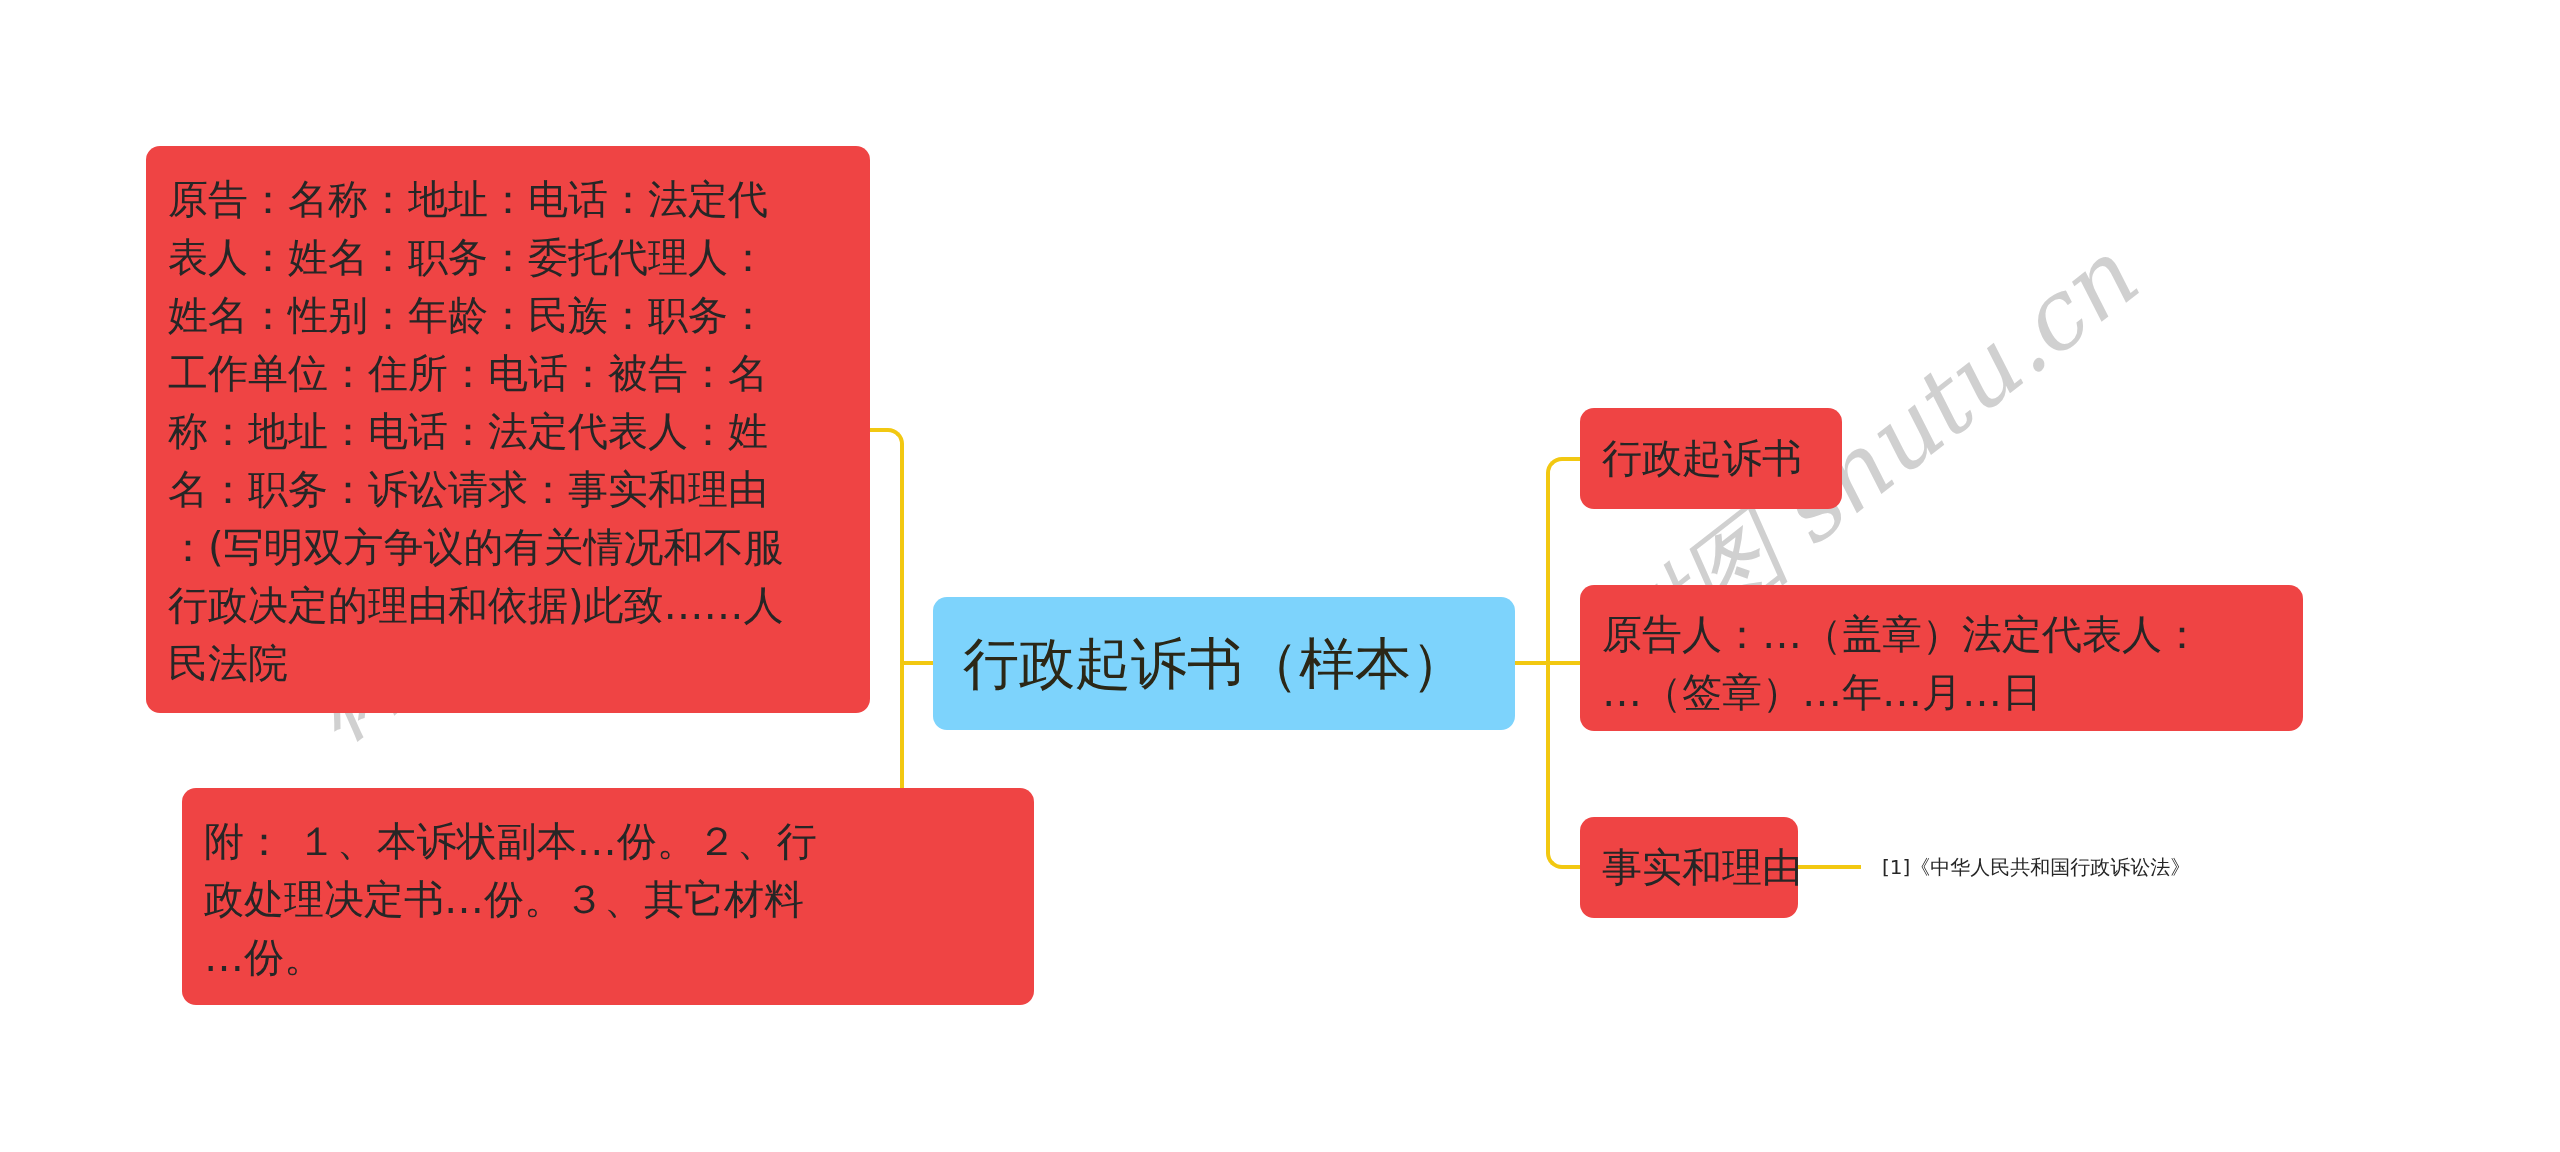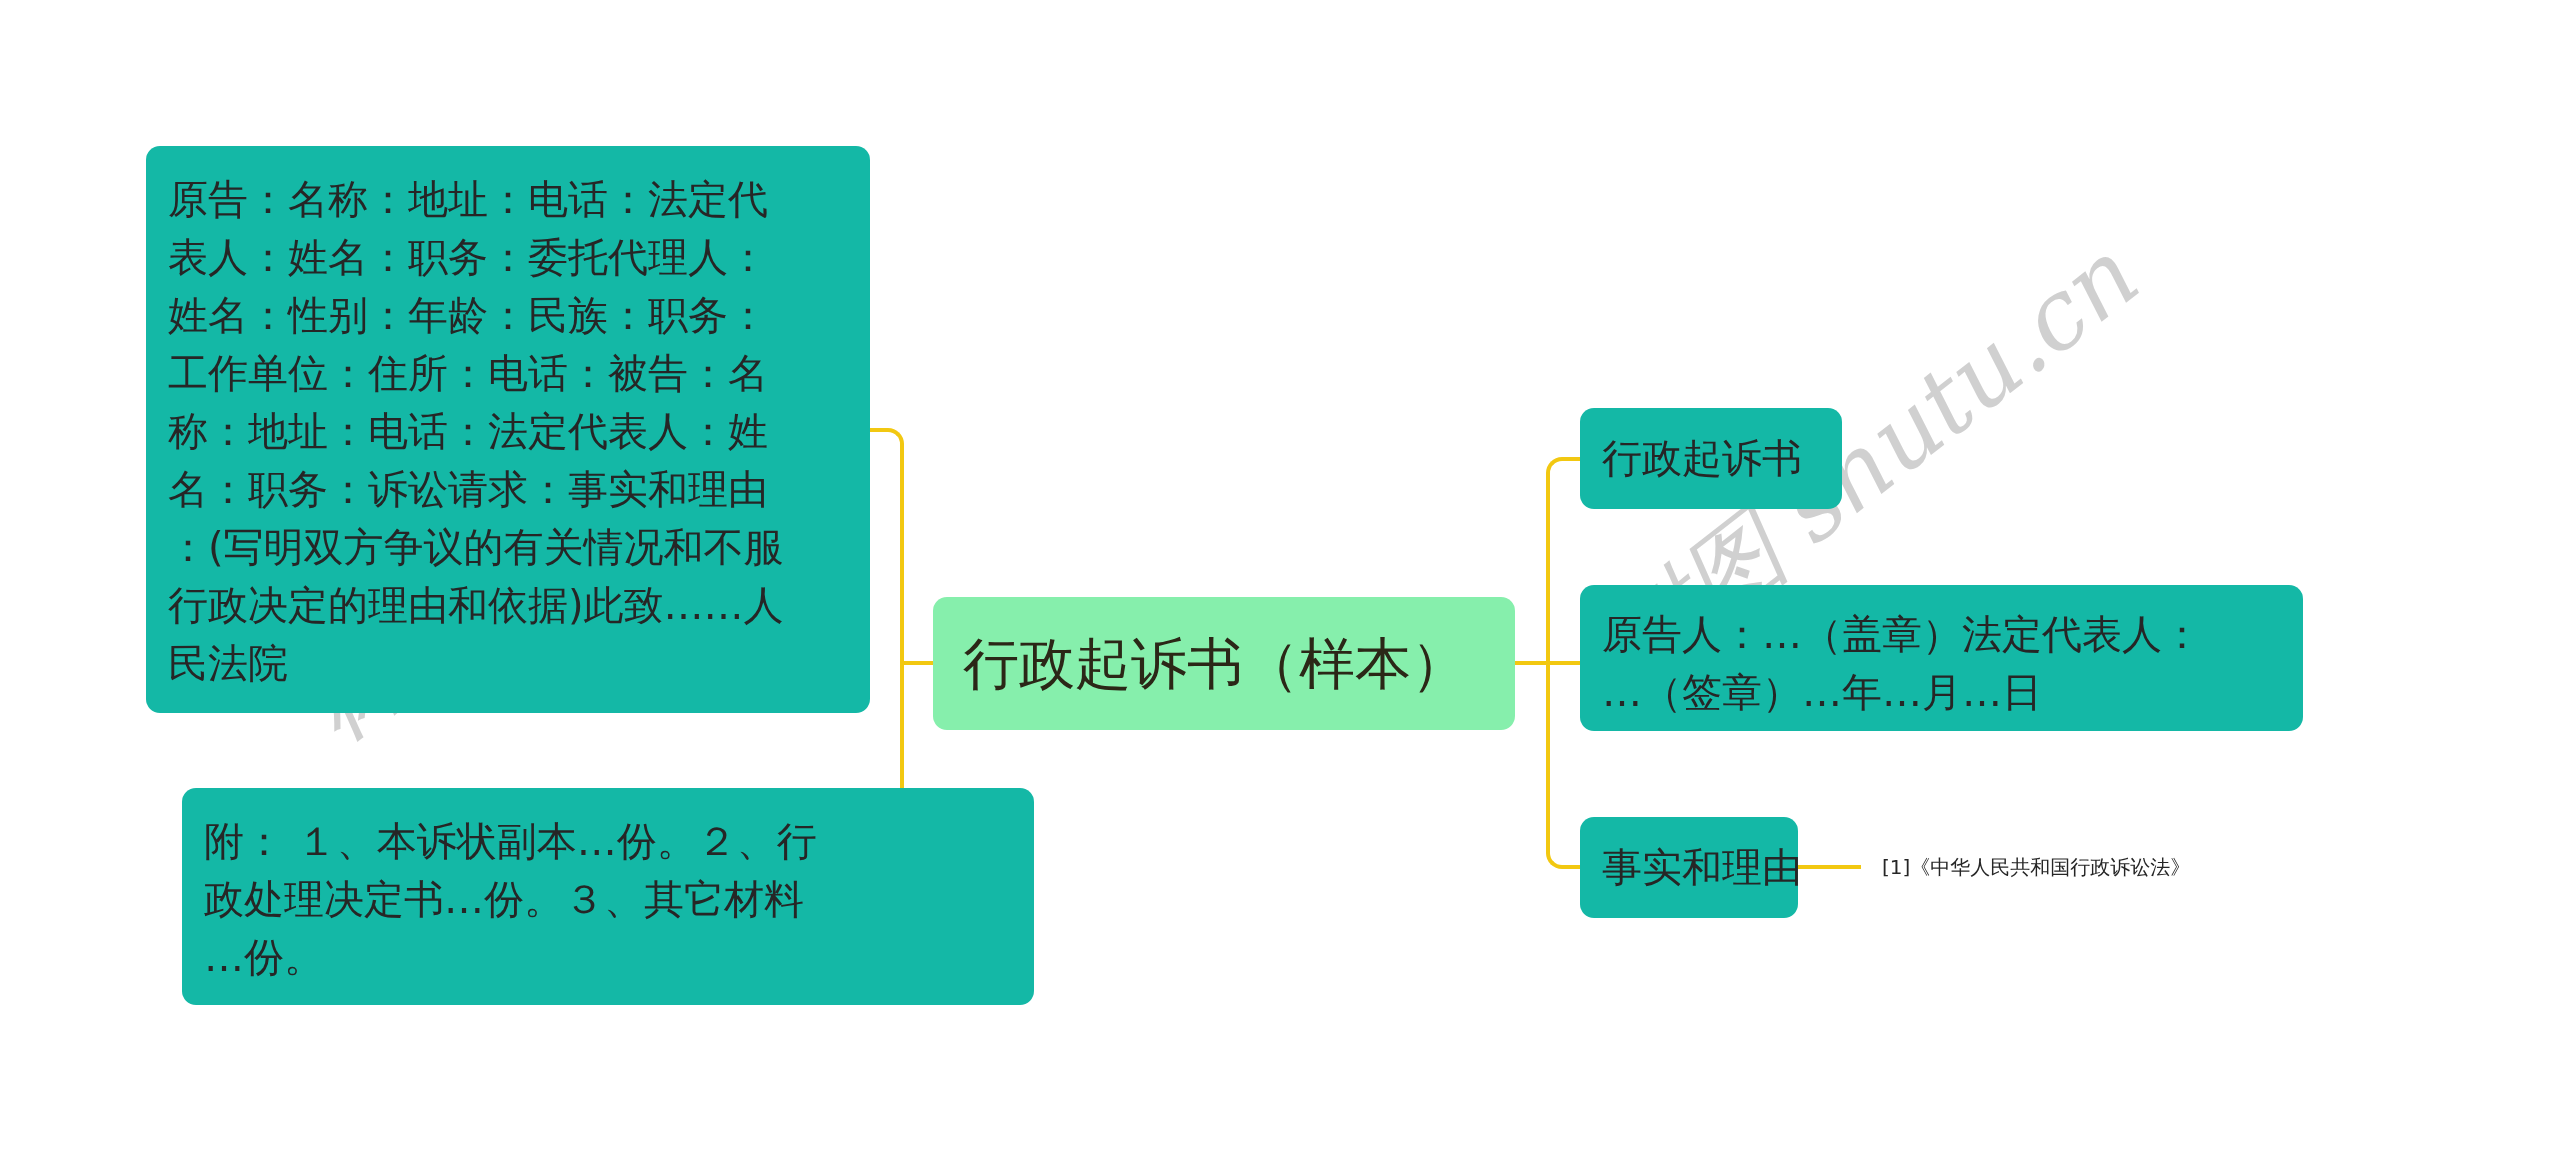--- a/index.html
+++ b/index.html
@@ -1,20 +1,20 @@
 <!DOCTYPE html>
 <html><head>
 <meta charset="utf-8">
 <style>
   html, body { margin:0; padding:0; }
   body { width:2560px; height:1152px; position:relative; overflow:hidden; background:#ffffff;
          font-family:"DejaVu Sans","Liberation Sans",sans-serif; color:#262626; }
-  .node { position:absolute; box-sizing:border-box; border-radius:14px; background:#14b8a6; }
+  .node { position:absolute; box-sizing:border-box; border-radius:14px; background:#ef4444; }
   .node .txt { position:absolute; left:22px; top:0; right:14px; font-size:40px; line-height:58px; white-space:pre-wrap; word-break:break-all; }
-  .central { position:absolute; left:933px; top:597px; width:582px; height:133px; background:#86efac; border-radius:14px; box-sizing:border-box; }
+  .central { position:absolute; left:933px; top:597px; width:582px; height:133px; background:#7dd3fc; border-radius:14px; box-sizing:border-box; }
   .central .txt { position:absolute; left:30px; top:0; height:133px; line-height:133px; font-size:56px; color:#2b2717; white-space:nowrap; }
   .line { position:absolute; background:#f2c811; }
   .curve { position:absolute; box-sizing:border-box; border-color:#f2c811; border-style:solid; border-width:0; }
   .cite { position:absolute; left:1882px; top:847px; font-size:20px; line-height:40px; color:#262626; white-space:nowrap; }
   .wm { position:absolute; color:rgba(150,150,150,0.45); font-family:"DejaVu Serif","Liberation Serif",serif; font-style:italic; font-size:96px; white-space:nowrap; transform-origin:left bottom; pointer-events:none; }
 </style>
 </head>
 <body>
 
 <div class="wm" style="left:360px; top:640px; transform:rotate(-38deg);">树图 shutu.cn</div>

